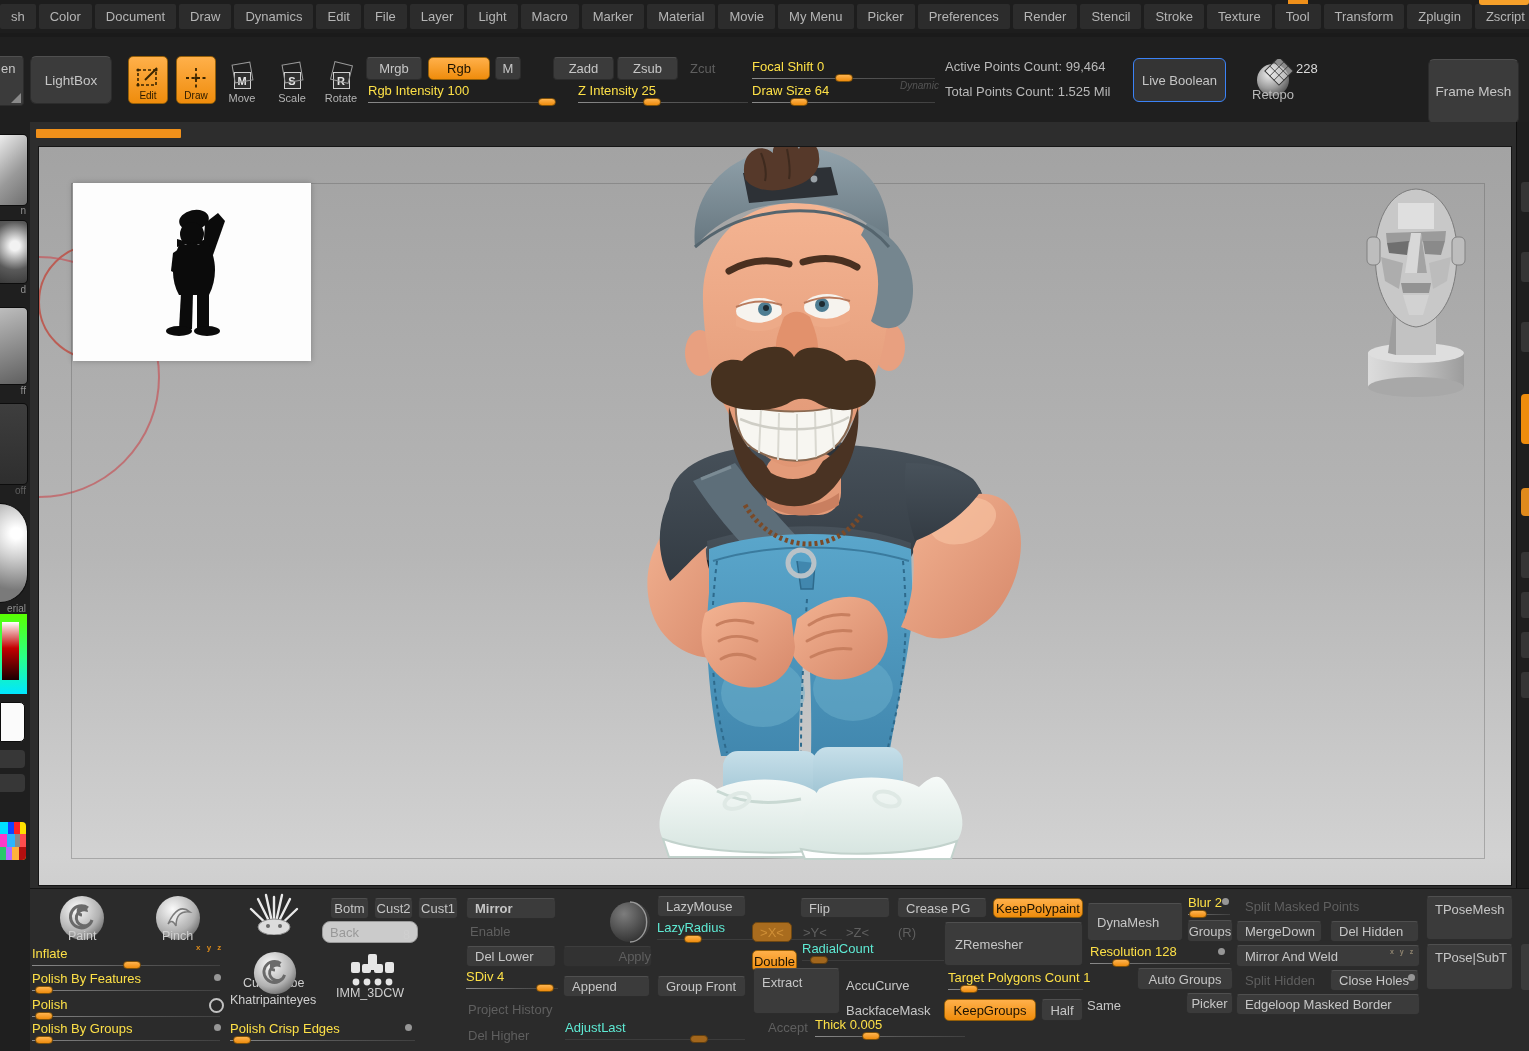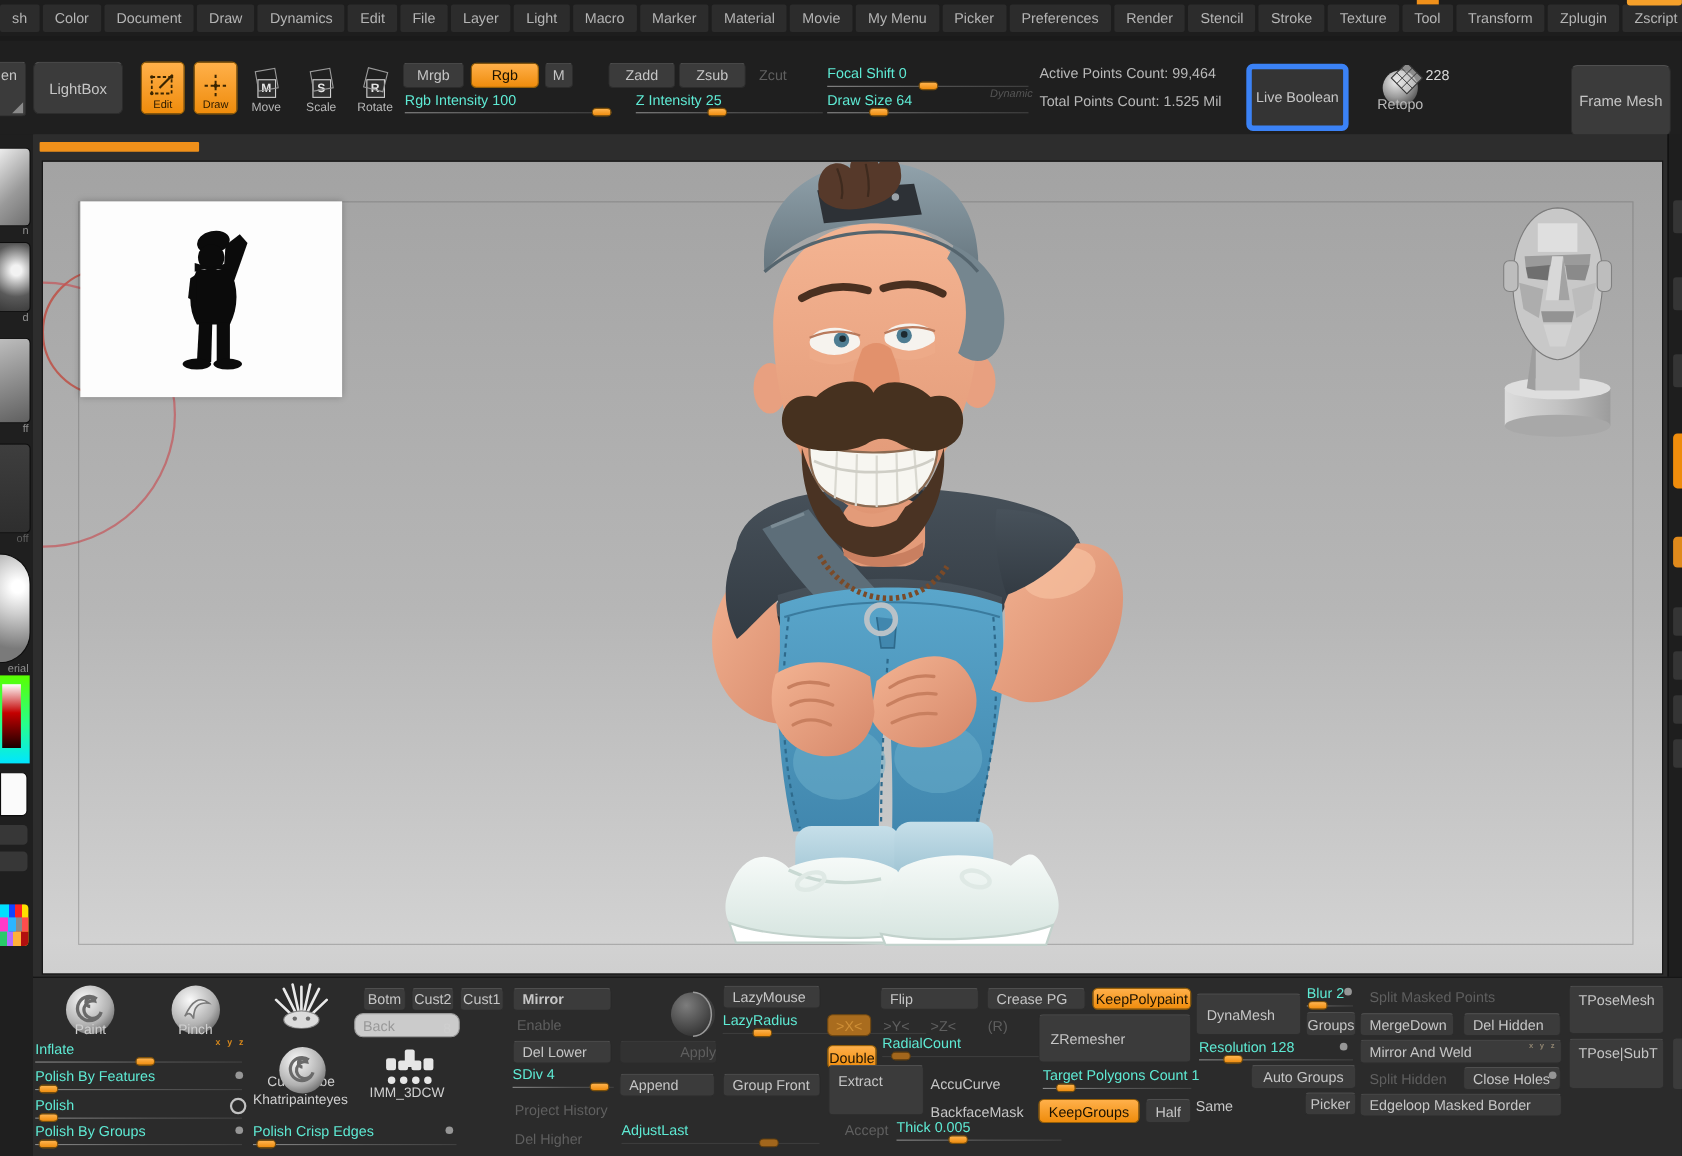--- a/index.html
+++ b/index.html
@@ -17,21 +17,21 @@
   
   .btn{position:absolute;box-sizing:border-box;background:#3b3b3b;border:1px solid #2c2c2c;border-top-color:#4f4f4f;
        border-radius:4px;color:#c6c6c6;display:flex;align-items:center;justify-content:center;white-space:nowrap;}
   .btn.dim{background:#323232;color:#5f5f5f;border-top-color:#3d3d3d;}
   .btn.flat{background:transparent;border-color:transparent;}
   .orange{background:linear-gradient(#ffb04a,#ef8c0c);color:#1c1200;border:1px solid #955f08;border-radius:5px;}
   .orange-dim{background:#a96c1e;color:#cf8f36;border:1px solid #6e4712;border-radius:5px;}
   .dimtxt{color:#5f5f5f;}
   
   .sl{position:absolute;}
-  .sl .lab{font-size:13px;color:#5eead4;line-height:15px;white-space:nowrap;}
+  .sl .lab{font-size:13px;color:#fde047;line-height:15px;white-space:nowrap;}
   .sl .tr{position:relative;margin-top:4px;height:1px;background:linear-gradient(to right,#8a8a8a,#565656 55%,#404040);}
   .sl .hd{position:absolute;top:-4px;width:18px;height:8px;border-radius:4px;
           background:linear-gradient(#ffb44f,#ee8c0e);border:1px solid #7c500a;box-sizing:border-box;}
   .sl .hd.dimh{background:#a2661c;border-color:#5f3e10;}
   .sl.dim .lab{color:#5eead4;}
   .sl.dim .tr{background:#3c3c3c;}
   .dot{position:absolute;width:7px;height:7px;border-radius:50%;background:#969696;}
   .ring{position:absolute;width:11px;height:11px;border-radius:50%;border:2.5px solid #c2c2c2;background:transparent;}
   
   #canvasframe{position:absolute;left:30px;top:122px;width:1486px;height:766px;background:#2d2d2d;}
@@ -181,21 +181,21 @@
       <div class="lab">Draw Size 64</div>
       <div class="tr">
           <div class="hd" style="left:38px;"></div>
         </div>
     </div>
     <span class="abs" style="left:900px;top:43px;font-size:10px;color:#555;font-style:italic;">Dynamic</span>
 
     <span class="abs" style="left:945px;top:22px;color:#b9b9b9;">Active Points Count: 99,464</span>
     <span class="abs" style="left:945px;top:47px;color:#b9b9b9;">Total Points Count: 1.525 Mil</span>
 
-    <div class="btn" style="left:1133px;top:21px;width:93px;height:61px;border-radius:6px;background:#343434;border:5px solid #3b82f6;">
+    <div class="btn" style="left:1133px;top:21px;width:93px;height:44px;border-radius:6px;background:#343434;border:1px solid #3b82f6;">
       <span>Live Boolean</span>
     </div>
 
     <svg class="abs" style="left:1255px;top:22px;" width="44" height="40" viewBox="0 0 44 40">
       <defs>
           <radialGradient id="gRs" cx="38%" cy="32%" r="75%">
             <stop offset="0" stop-color="#efefef"></stop>
             <stop offset="0.6" stop-color="#9a9a9a"></stop>
             <stop offset="1" stop-color="#4d4d4d"></stop>
           </radialGradient>

